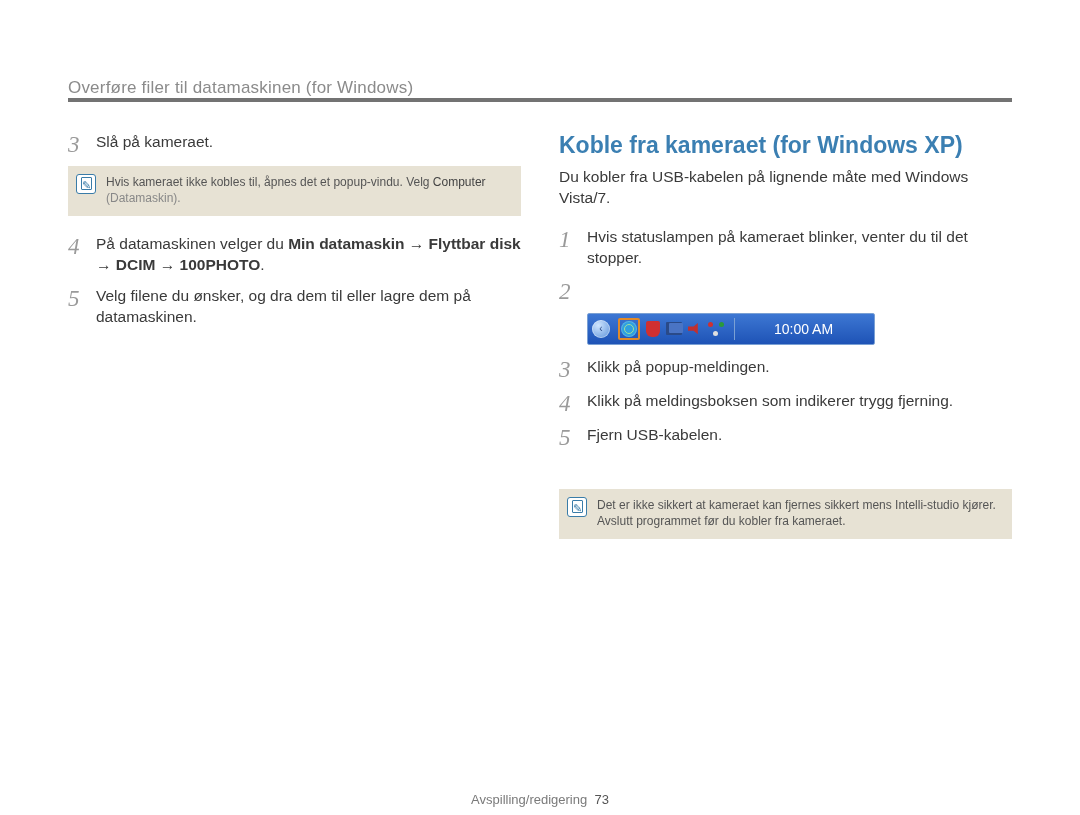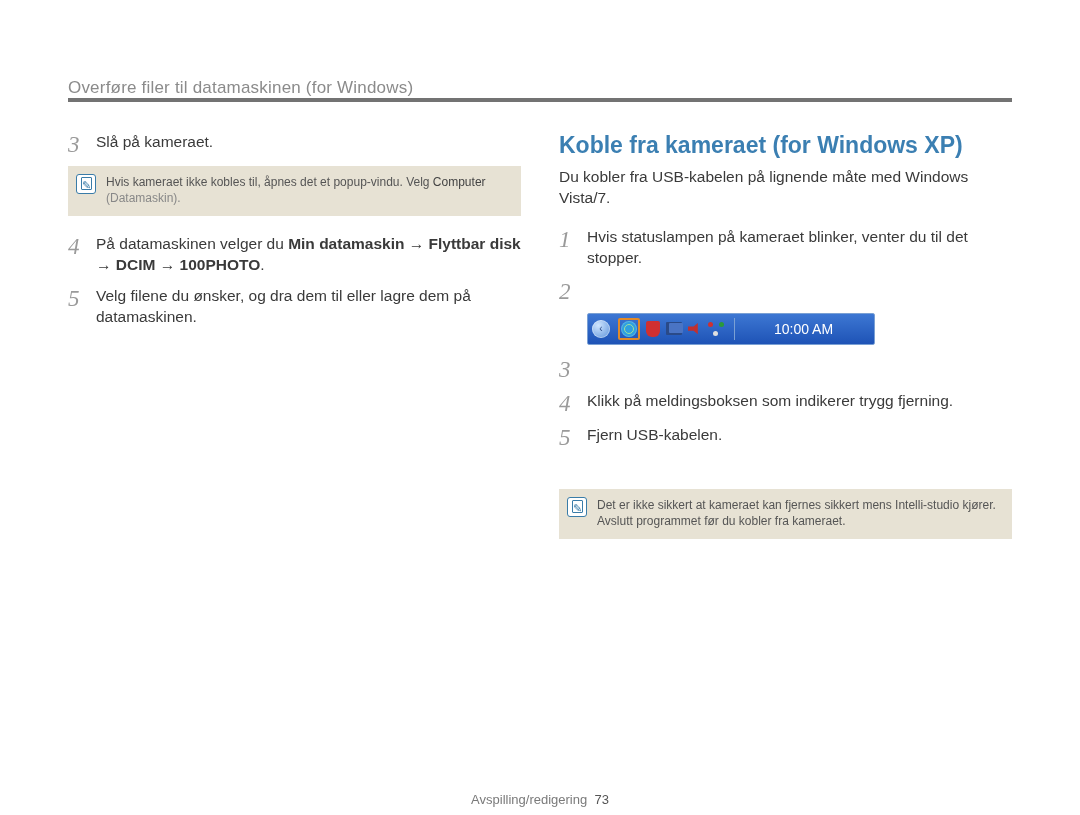--- a/index.html
+++ b/index.html
@@ -275,20 +275,23 @@
                 <span class="w"></span>
               </span>
             </span>
         </div>
         <div class="tb-divider"></div>
         <div class="tb-time">10:00 AM</div>
       </div>
 
       <div class="step">
         <div class="step-num">3</div>
+        <div class="step-body">
+          <span>Klikk på popup-meldingen.</span>
+        </div>
       </div>
 
       <div class="step">
         <div class="step-num">4</div>
         <div class="step-body">
           <span>Klikk på meldingsboksen som indikerer trygg fjerning.</span>
         </div>
       </div>
 
       <div class="step">

